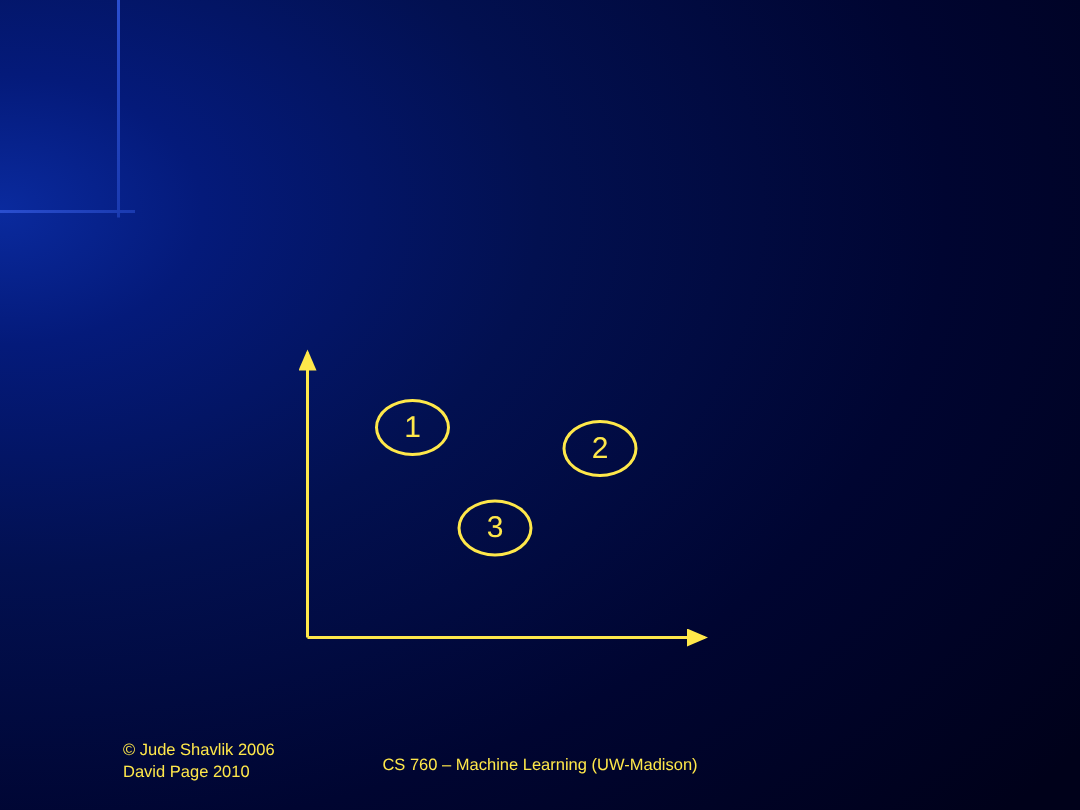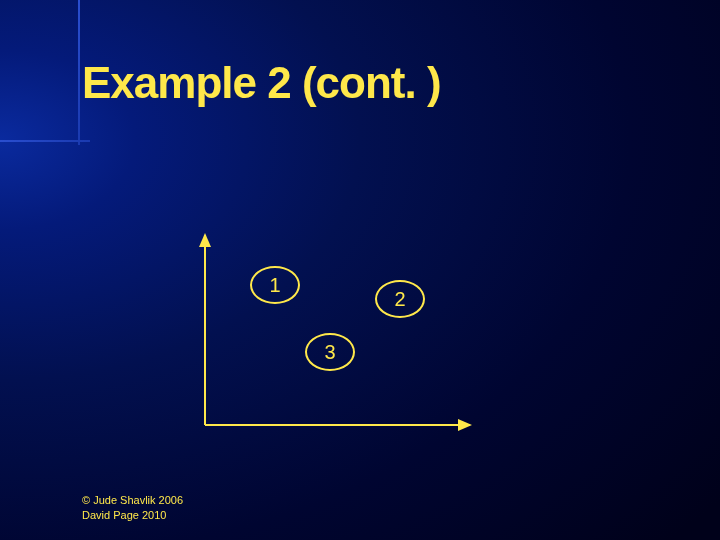--- a/index.html
+++ b/index.html
@@ -106,21 +106,20 @@
   }
 </style>
 </head>
 <body>
 
 <div class="slide">
 
   <div class="vline"></div>
   <div class="hline"></div>
 
-  <div class="title">Example 2 (cont. )</div>
 
 
   <div class="diagram">
     <svg width="300" height="220">
       <defs>
         <marker id="arrow" markerWidth="10" markerHeight="10" refX="6" refY="3" orient="auto" markerUnits="strokeWidth">
           <path d="M0,0 L7,3 L0,6 Z" fill="#ffe84a"></path>
         </marker>
       </defs>
 
@@ -130,14 +129,15 @@
     </svg>
     <div class="point p1">1</div>
     <div class="point p2">2</div>
     <div class="point p3">3</div>
   </div>
 
   <div class="footer-left">
     <div>© Jude Shavlik 2006</div>
     <div>David Page 2010</div>
   </div>
+  <div class="footer-center">CS 760 – Machine Learning (UW-Madison)</div>
 
 </div>
 
 </body></html>

